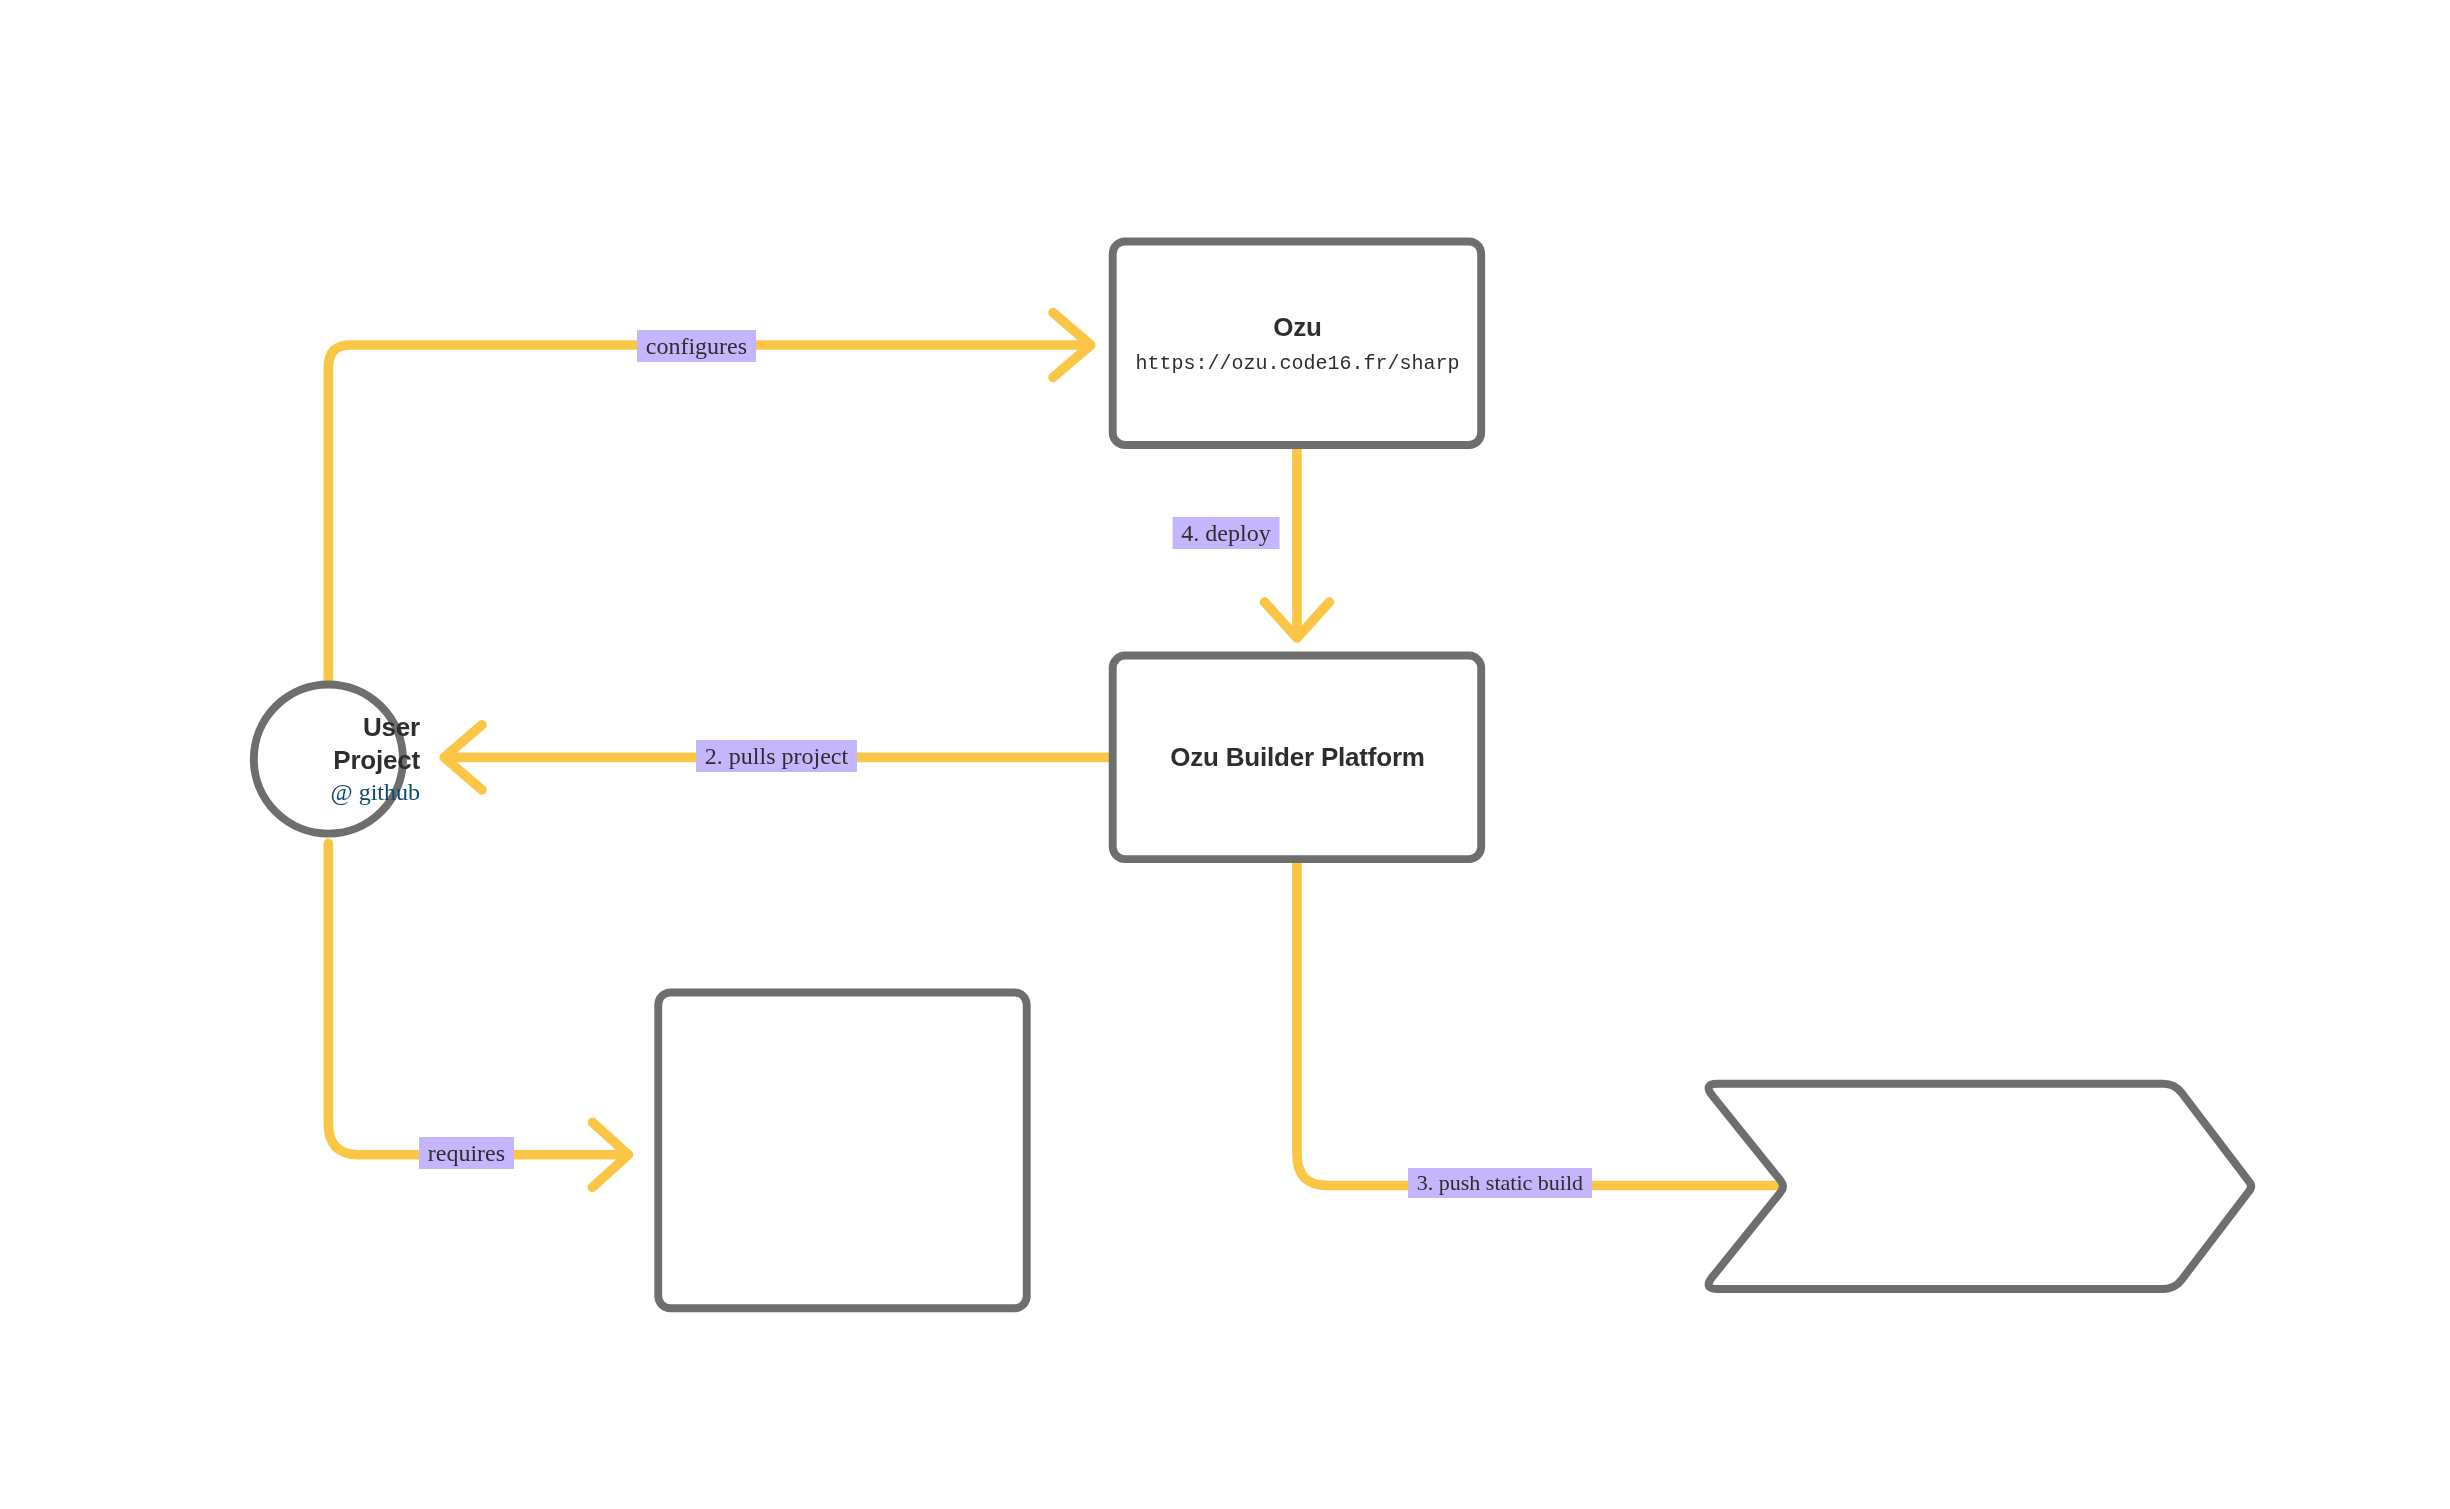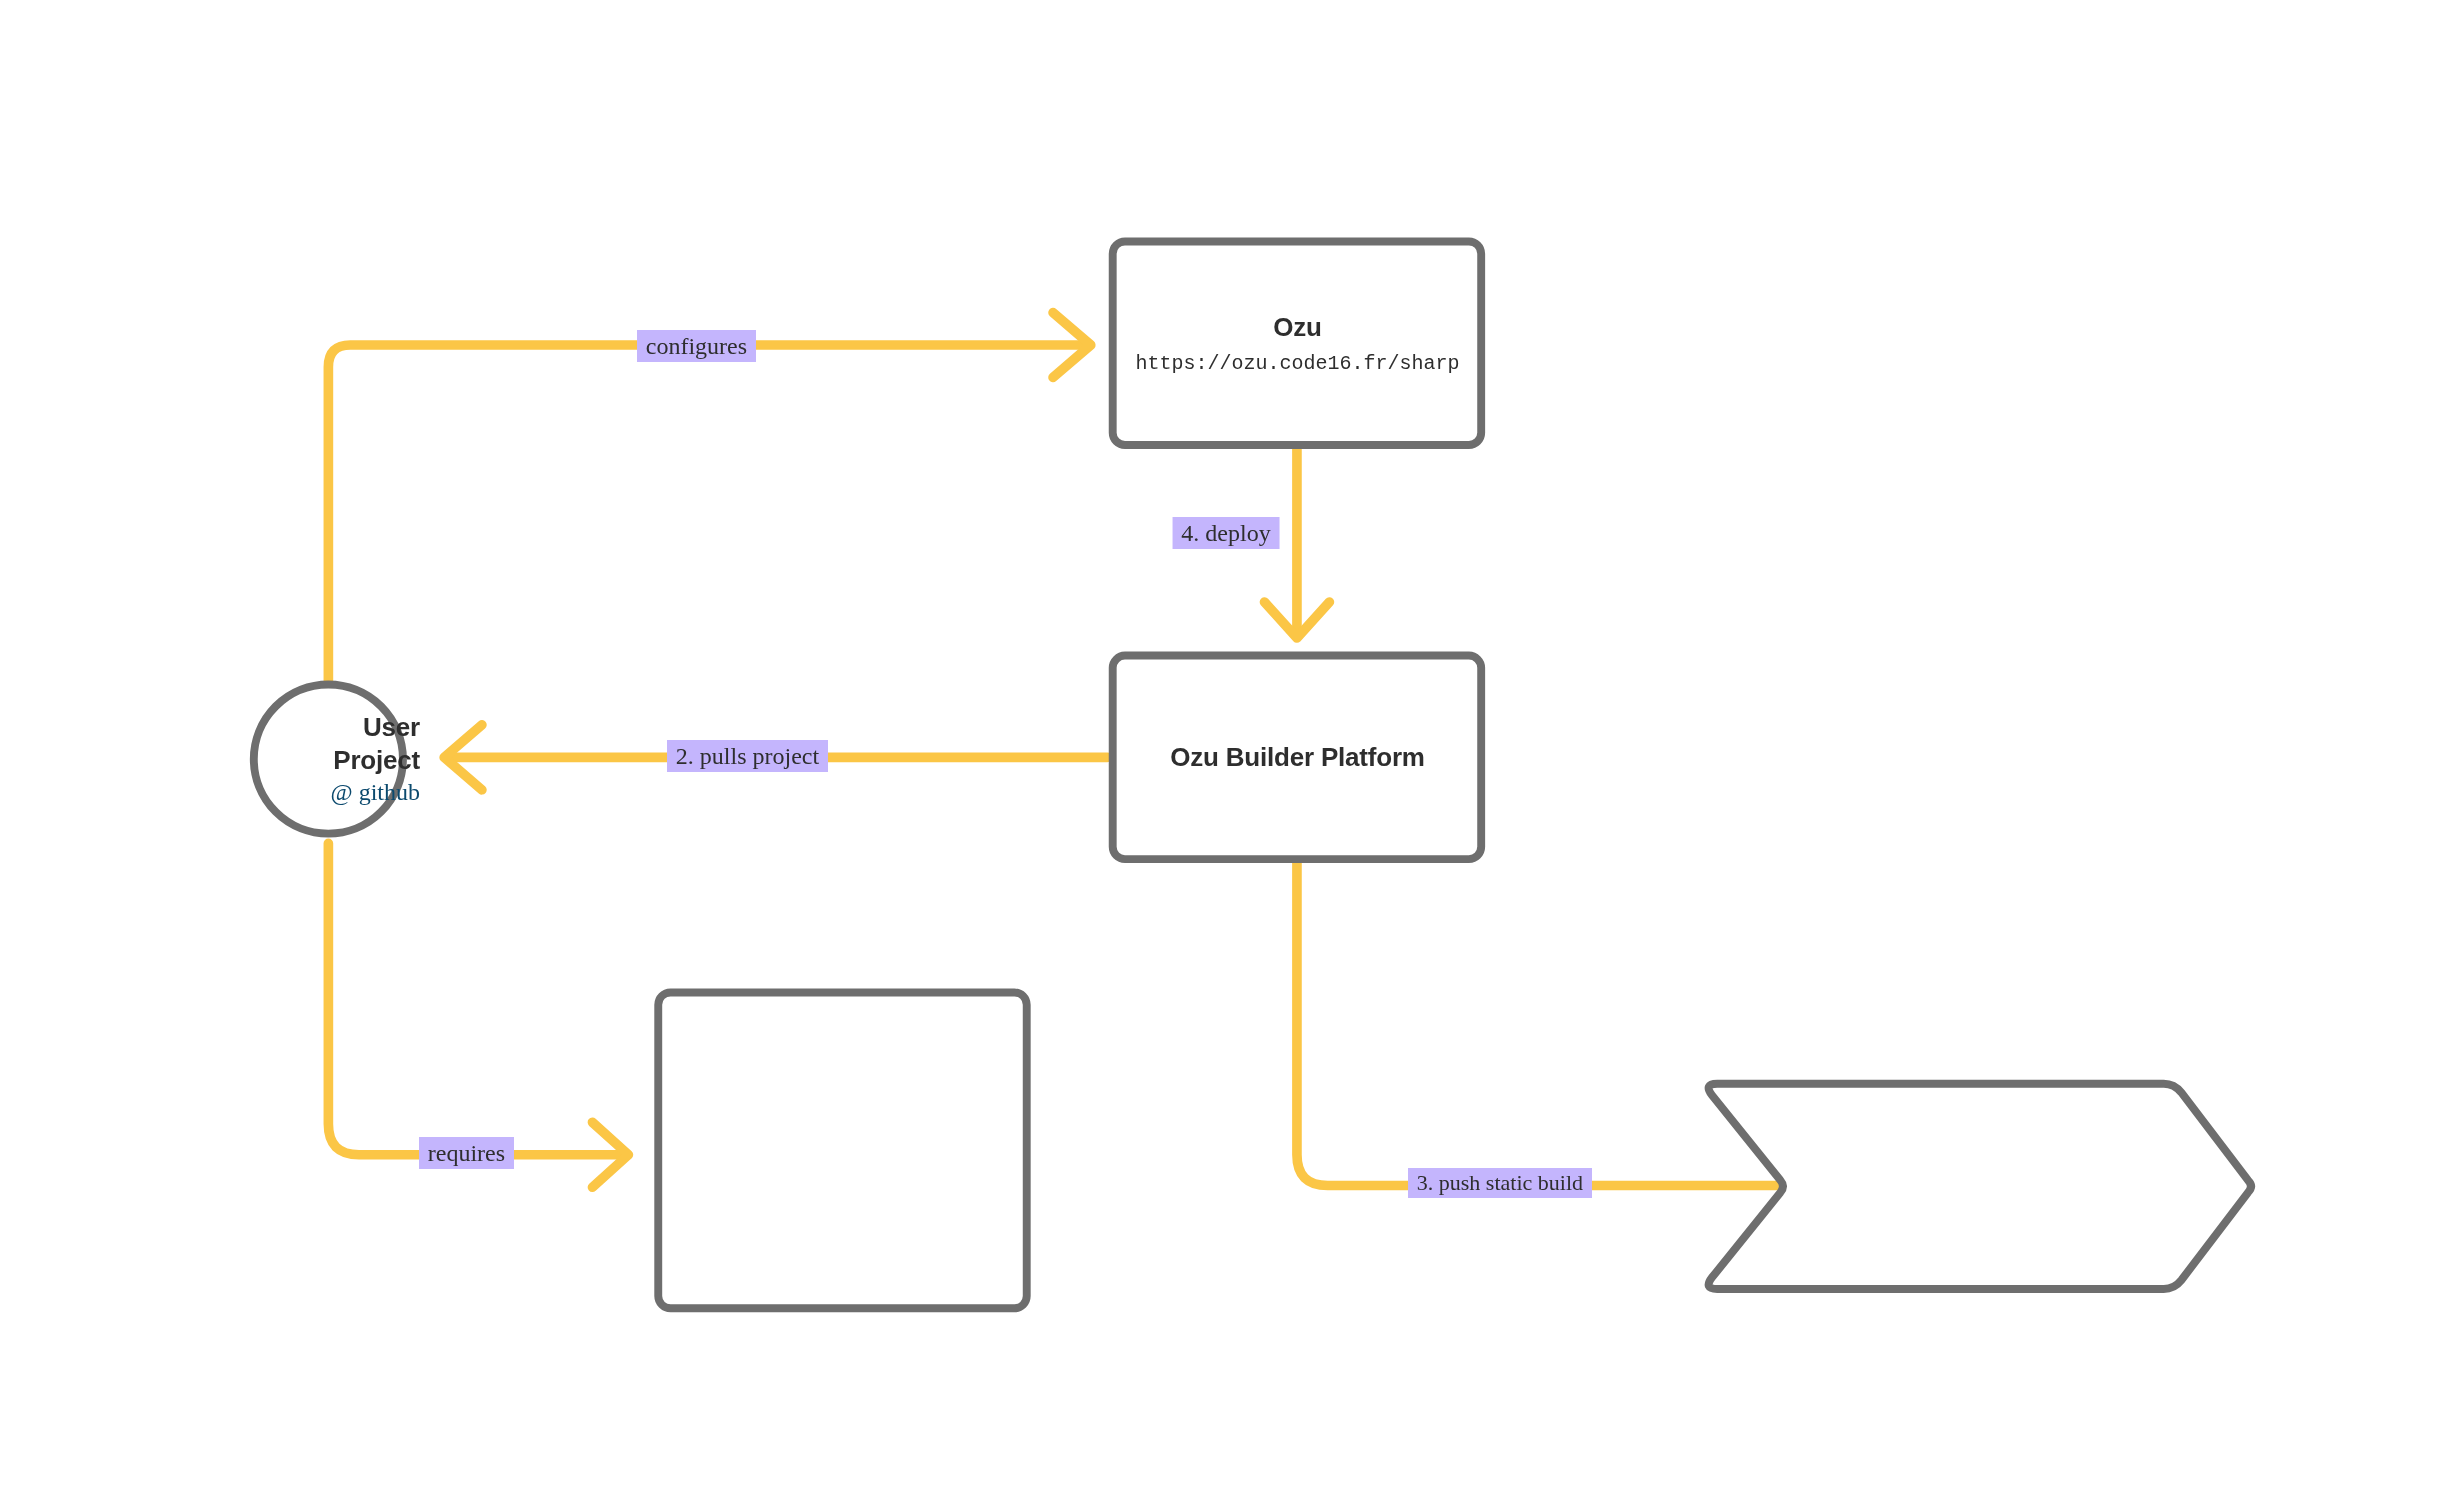--- a/index.html
+++ b/index.html
@@ -158,20 +158,20 @@
     <div class="nl-title">User</div>
     <div class="nl-title">Project</div>
     <div class="nl-serif-sm">@ github</div>
   </div>
 
 
   <div class="edge-label" style="left:637px; top:314px;">configures</div>
 
   <div class="edge-label" style="left:1226px; top:501px; transform:translateX(-50%);">4. deploy</div>
 
-  <div class="edge-label" style="left:667px; top:724px;">2. pulls project</div>
+  <div class="edge-label" style="left:696px; top:724px;">2. pulls project</div>
 
   <div class="edge-label small" style="left:1408px; top:1152px;">3. push static build</div>
 
   <div class="edge-label" style="left:419px; top:1121px;">requires</div>
 
 </div>
 
 
 </body></html>

